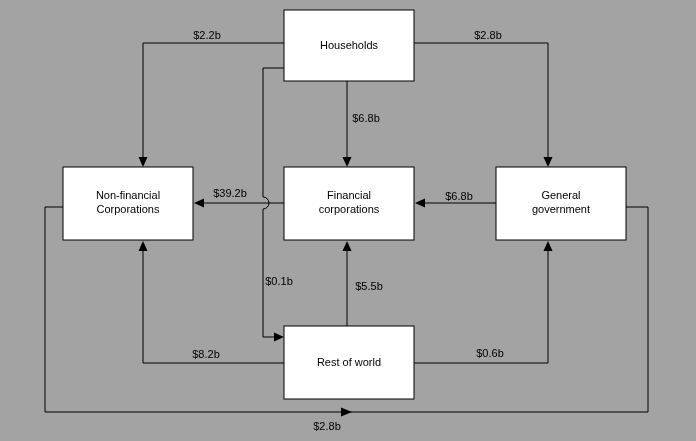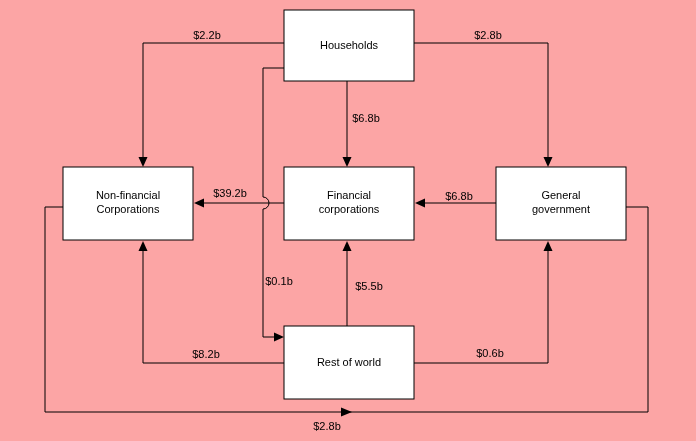--- a/index.html
+++ b/index.html
@@ -4,21 +4,21 @@
 <style>
   html, body {
     margin: 0;
     padding: 0;
     background: #ffffff;
   }
   .diagram-wrap {
     position: relative;
     width: 696px;
     height: 441px;
-    background: #fca5a5;
+    background: #a3a3a3;
     overflow: hidden;
   }
   svg {
     display: block;
   }
   .node-box {
     fill: #ffffff;
     stroke: #000000;
     stroke-width: 1;
   }

